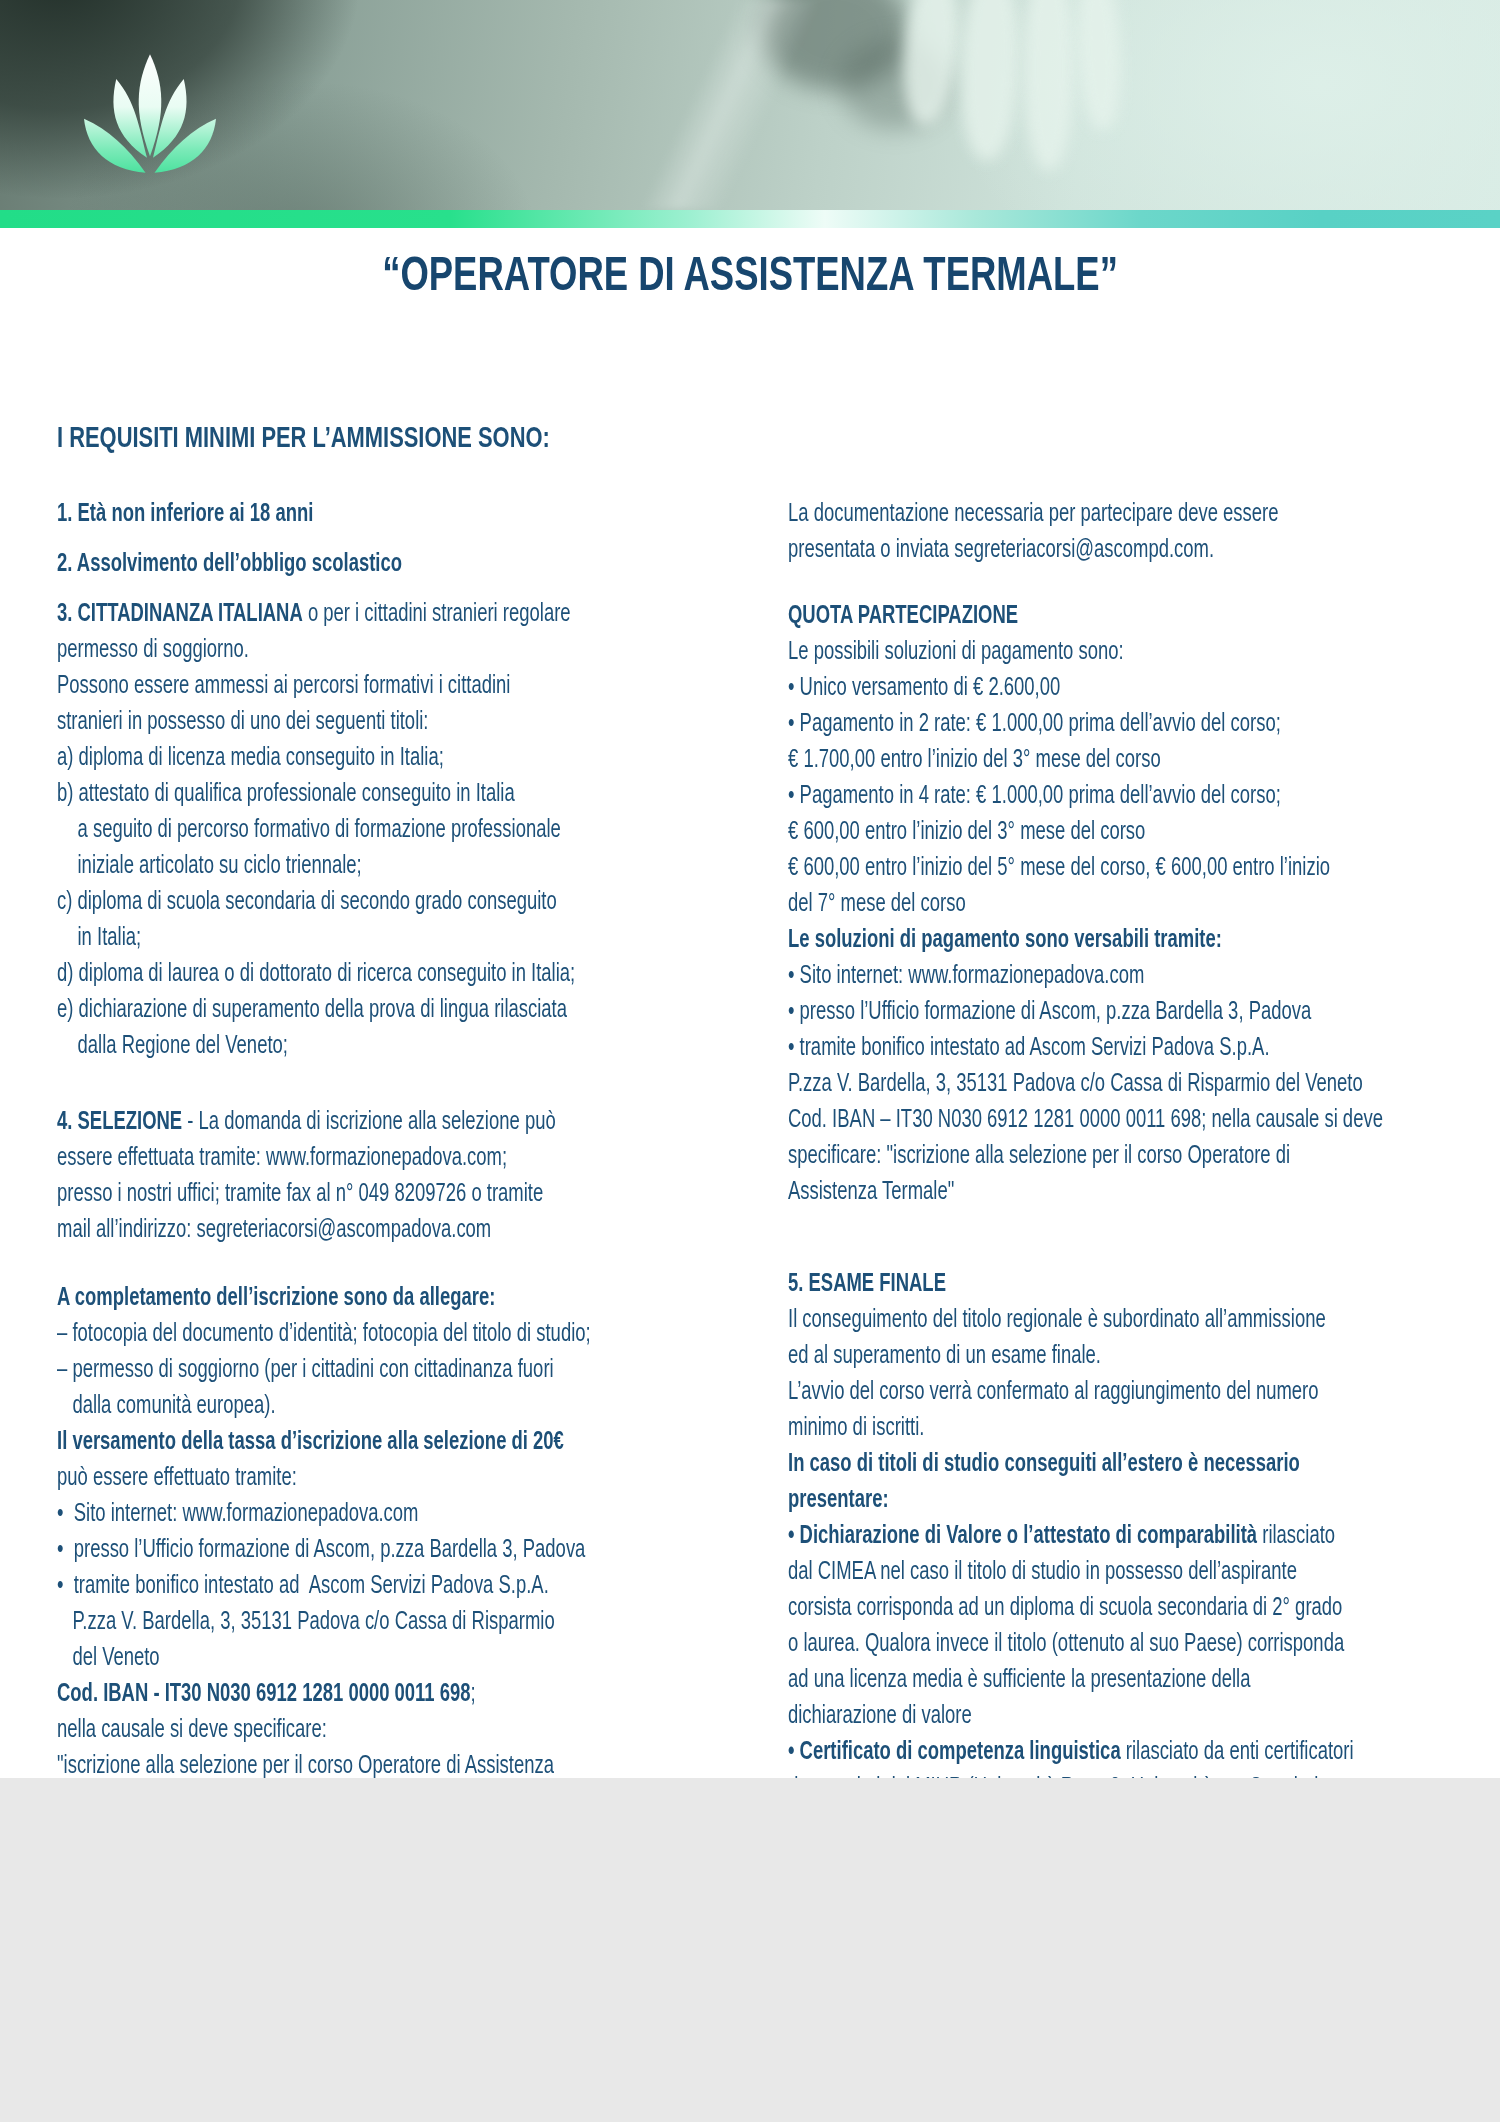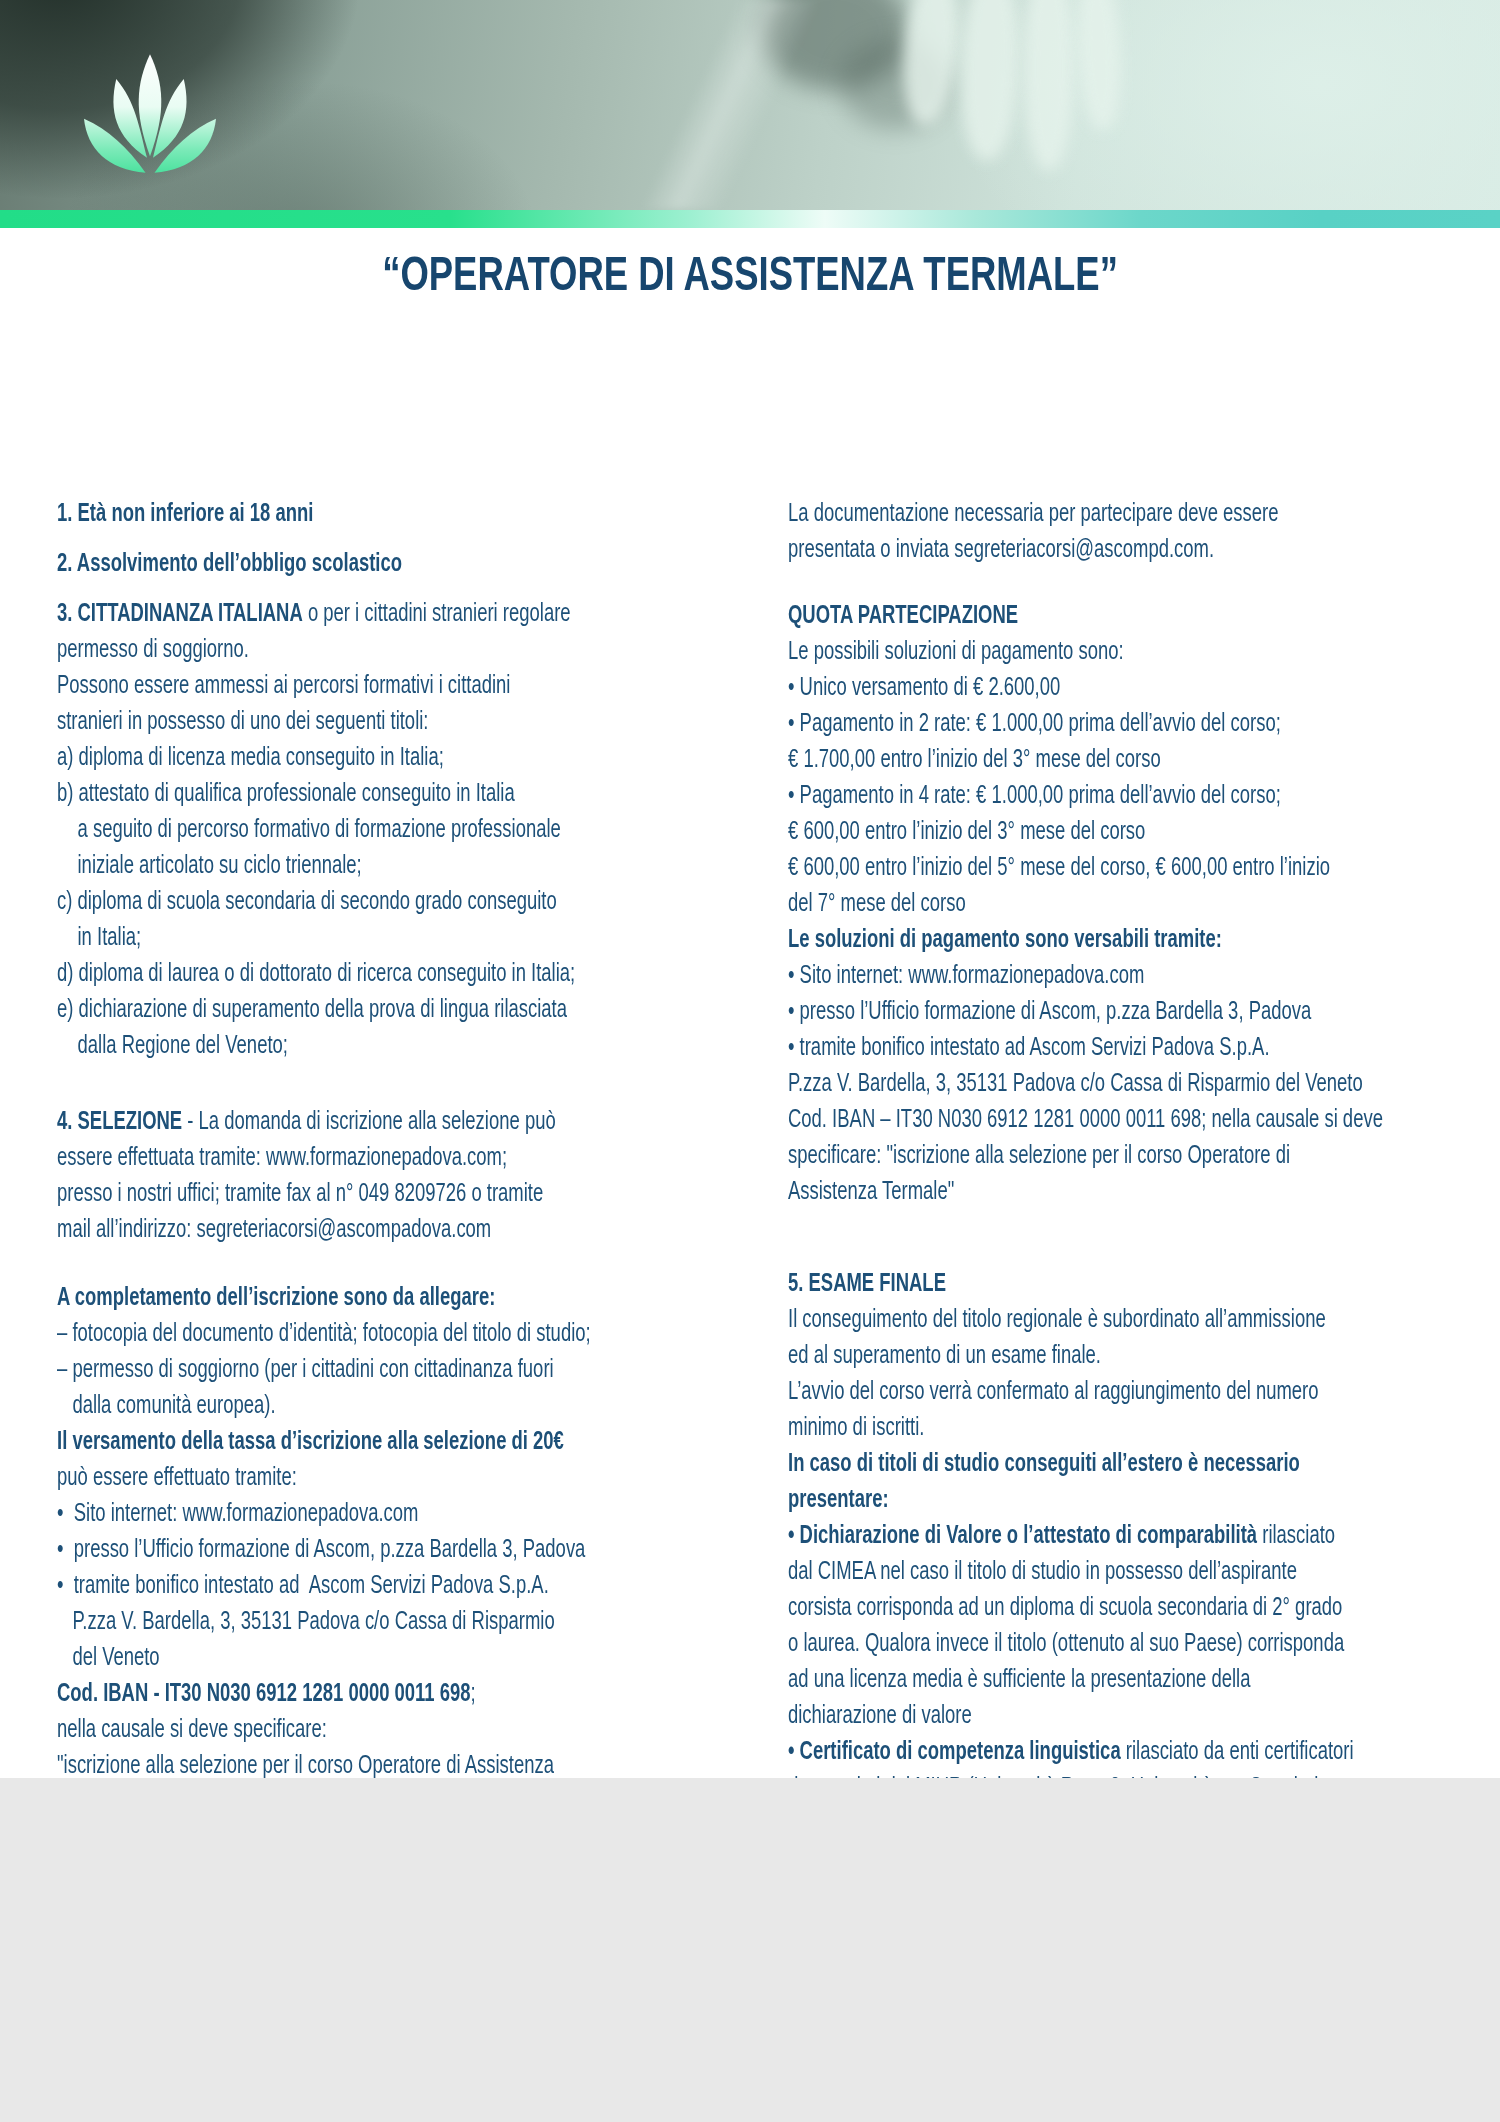--- a/index.html
+++ b/index.html
@@ -95,20 +95,23 @@
       <path fill="url(#lg)" d="M145,35 C155,78 146,112 104,140 C114,100 120,64 145,35 Z"></path>
       <path fill="url(#lg)" d="M12,88 C16,128 44,156 94,160 C70,126 44,102 12,88 Z"></path>
       <path fill="url(#lg)" d="M188,88 C184,128 156,156 106,160 C130,126 156,102 188,88 Z"></path>
     </svg>
   </div>
 
   <div class="bar-top"></div>
 
   <div class="titlewrap">
     <h1 class="title cxc" style="margin:0">“OPERATORE DI  ASSISTENZA TERMALE”</h1>
+  </div>
+  <div class="reqwrap">
+    <h2 class="req" style="margin:0">I REQUISITI MINIMI PER L’AMMISSIONE SONO:</h2>
   </div>
 
   <div class="col col-left">
     <div class="inner cxl">
       <p class="mb14"><b>1. Età non inferiore ai 18 anni</b></p>
       <p class="mb14"><b>2. Assolvimento dell’obbligo scolastico</b></p>
       <p class="mb40"><b>3. CITTADINANZA ITALIANA</b><span> o per i cittadini stranieri regolare
 permesso di soggiorno.
 Possono essere ammessi ai percorsi formativi i cittadini
 stranieri in possesso di uno dei seguenti titoli:

